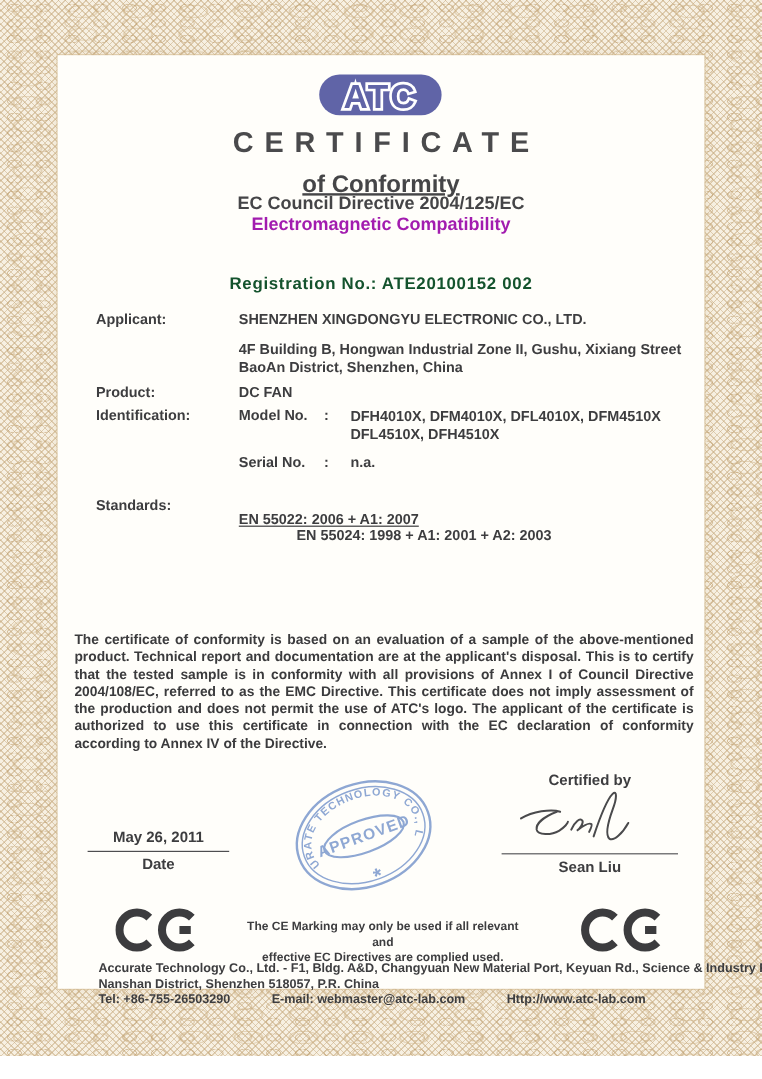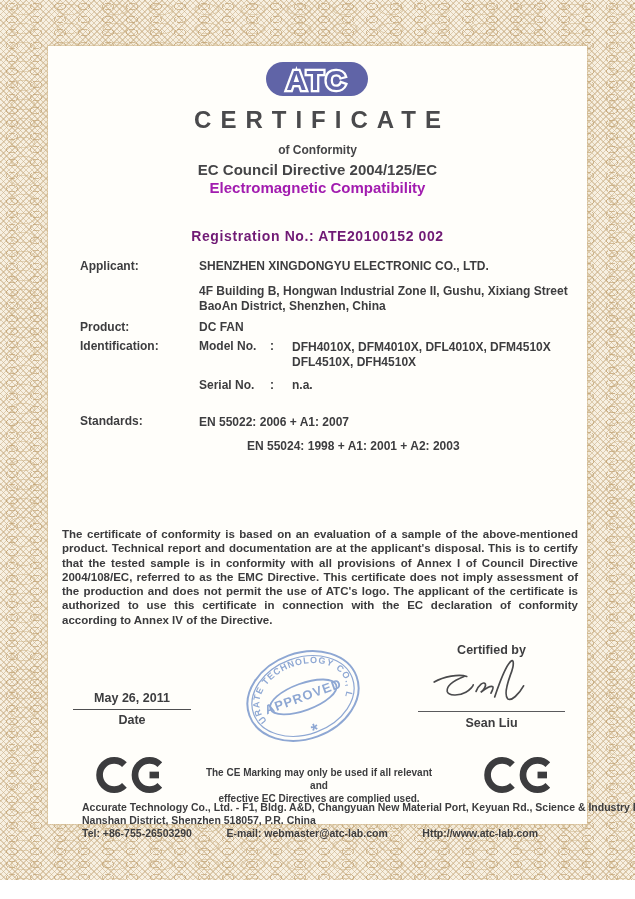--- a/index.html
+++ b/index.html
@@ -27,24 +27,24 @@
     position:absolute; top:46px; left:48px; right:48px; bottom:56px;
     background:#fffefa;
     box-shadow:0 0 0 1px rgba(210,184,142,.55), 0 0 10px rgba(210,184,142,.3);
   }
   .abs{position:absolute;}
   .centered{left:50px; right:50px; text-align:center;}
   .cert-title{
     top:106px; font-size:24px; font-weight:bold; letter-spacing:9px;
     color:#4a4a4c; text-indent:9px;
   }
-  .sub1{top:143px; font-size:12px; font-weight:bold; color:#454547;}
+  .sub1{top:143px; font-size:20px; font-weight:bold; color:#454547;text-decoration:underline;}
   .sub2{top:161px; font-size:15px; font-weight:bold; color:#454547;}
   .sub3{top:179px; font-size:15px; font-weight:bold; color:#a21caf;}
-  .reg {top:228px; font-size:14px; font-weight:bold; letter-spacing:.6px; color:#701a75;}
+  .reg {top:228px; font-size:14px; font-weight:bold; letter-spacing:.6px; color:#14532d;}
   .lbl{position:absolute; left:80px; font-size:12px; font-weight:bold; white-space:nowrap;}
   .val{position:absolute; left:199px; font-size:12px; font-weight:bold; white-space:nowrap;}
   .colon{position:absolute; left:270px; font-size:12px; font-weight:bold;}
   .mval{position:absolute; left:292px; font-size:12px; font-weight:bold; white-space:nowrap;}
   .paragraph{
     position:absolute; left:62px; top:527px; width:516px;
     font-size:11.5px; font-weight:bold; line-height:14.3px;
     text-align:justify; color:#3b3b3d;
   }
   .certified-by{position:absolute; left:418px; top:643px; width:147px; text-align:center; font-size:12.5px; font-weight:bold;}
@@ -93,21 +93,21 @@
   <div class="val" style="top:339px;">Model No.</div>
   <div class="colon" style="top:339px;">:</div>
   <div class="mval" style="top:340px;">DFH4010X, DFM4010X, DFL4010X, DFM4510X</div>
   <div class="mval" style="top:355px;">DFL4510X, DFH4510X</div>
 
   <div class="val" style="top:378px;">Serial No.</div>
   <div class="colon" style="top:378px;">:</div>
   <div class="mval" style="top:378px;">n.a.</div>
 
   <div class="lbl" style="top:414px;">Standards:</div>
-  <div class="val" style="top:415px;">EN 55022: 2006 + A1: 2007</div>
+  <div class="val" style="top:426px;text-decoration:underline;">EN 55022: 2006 + A1: 2007</div>
   <div class="val" style="top:439px;padding-left:48px;">EN 55024: 1998 + A1: 2001 + A2: 2003</div>
 
   <div class="paragraph">The certificate of conformity is based on an evaluation of a sample of the above-mentioned product. Technical report and documentation are at the applicant's disposal. This is to certify that the tested sample is in conformity with all provisions of Annex I of Council Directive 2004/108/EC, referred to as the EMC Directive. This certificate does not imply assessment of the production and does not permit the use of ATC's logo. The applicant of the certificate is authorized to use this certificate in connection with the EC declaration of conformity according to Annex IV of the Directive.</div>
 
   <div class="certified-by">Certified by</div>
   <div class="sig-svg">
     <svg width="114" height="54" viewBox="0 0 120 58">
       <g fill="none" stroke="#4a4a4c" stroke-width="1.8" stroke-linecap="round">
         <path d="M14,28 C24,22 41,19 49,22"></path>
         <path d="M46,22 C36,26 27,32 28,38 C29,43 41,43 48,39 C53,36 56,32 56,31"></path>

